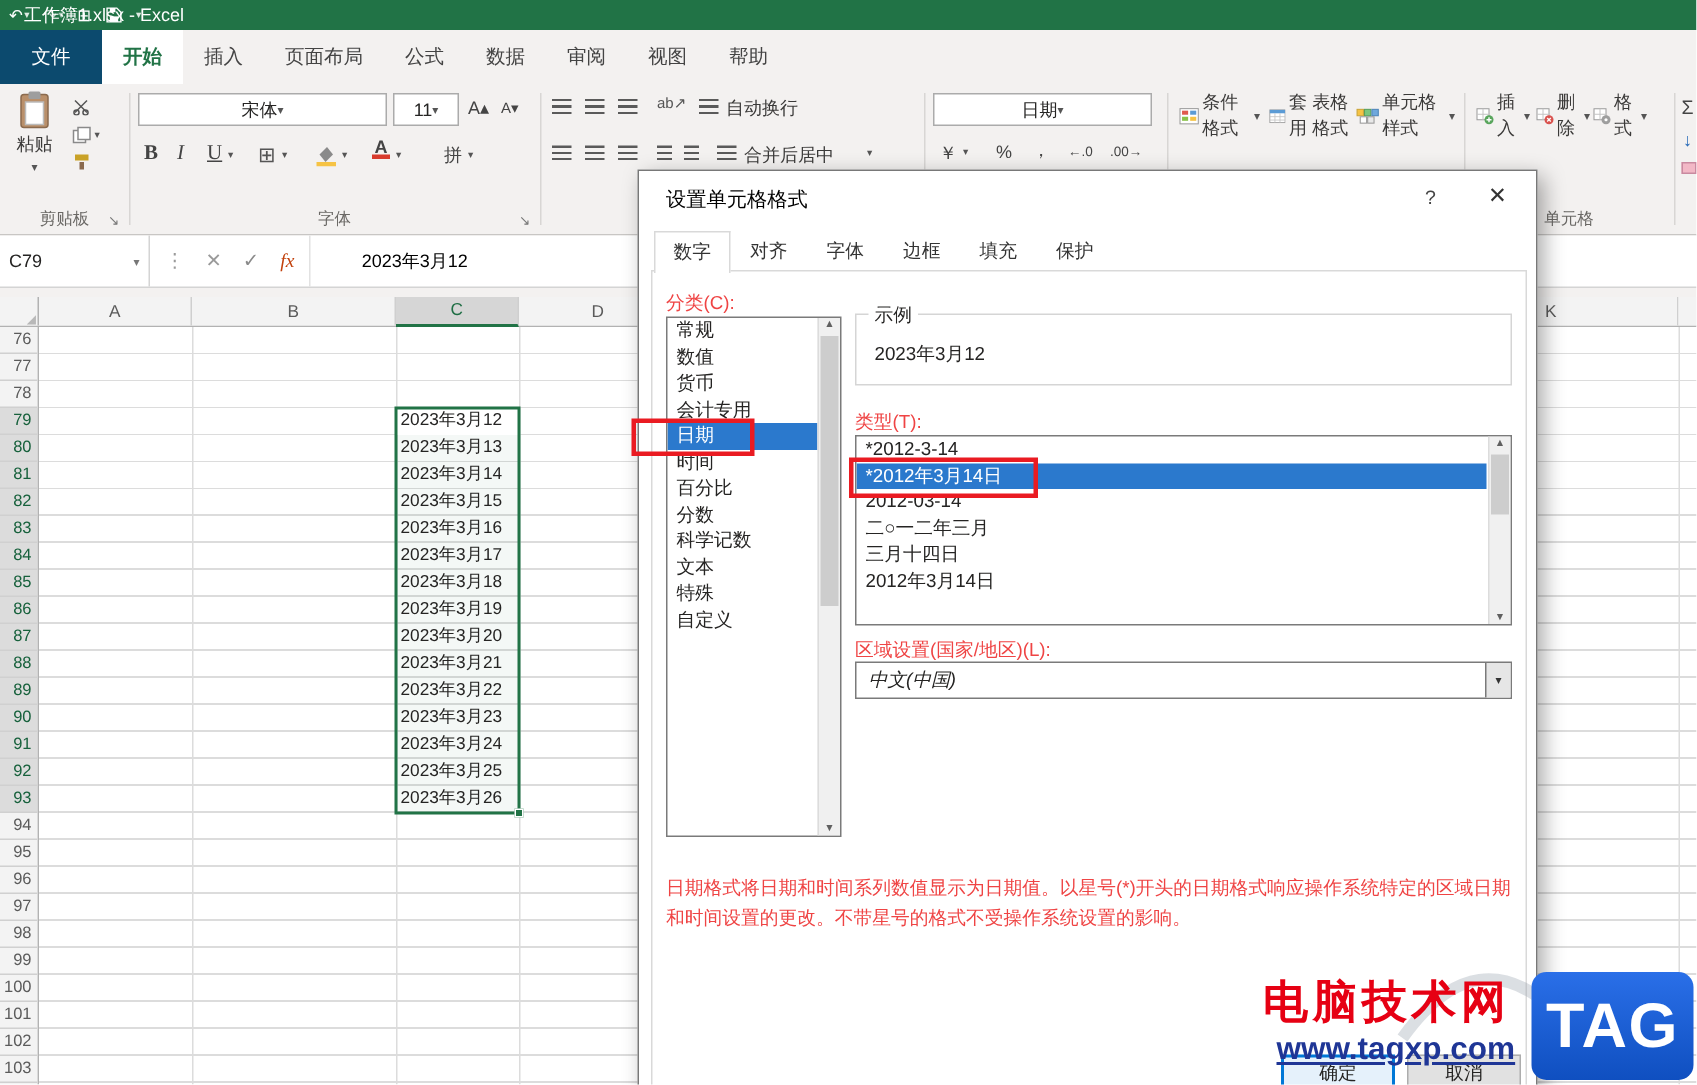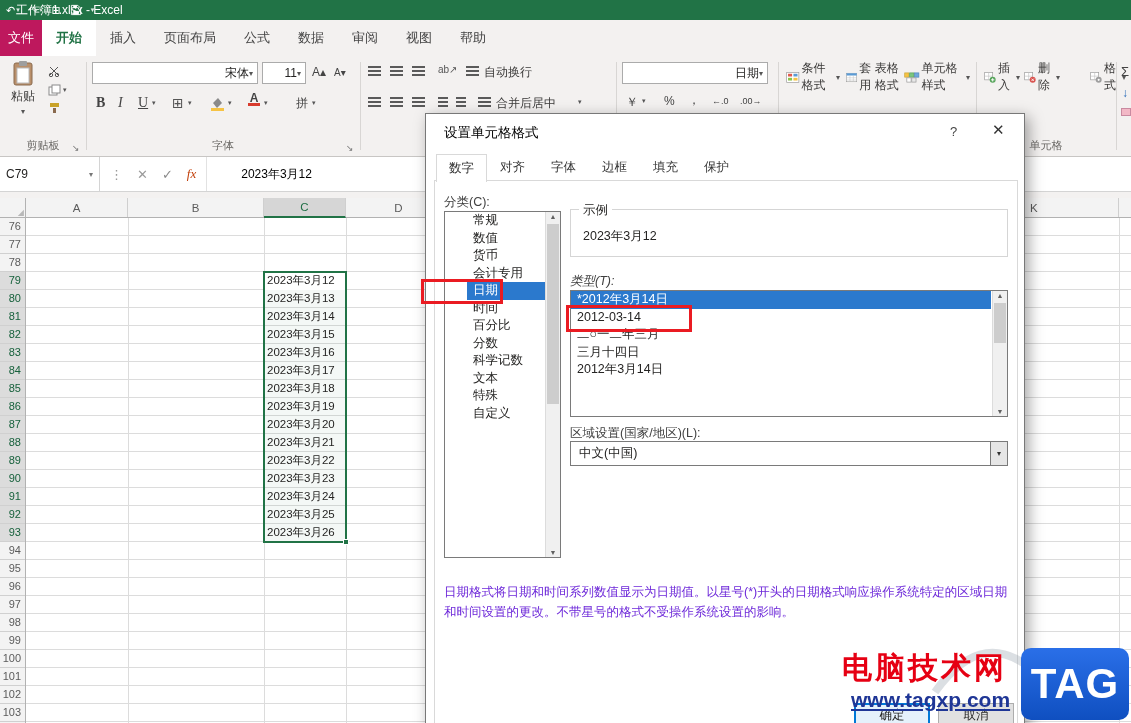--- a/index.html
+++ b/index.html
@@ -9,31 +9,31 @@
 
 
 .titlebar{position:absolute;left:0;top:0;width:1131px;height:20px;background:#217346;color:#fff;display:flex;align-items:center;z-index:5;}
 .qat{display:flex;align-items:center;gap:9px;padding-left:6px;font-size:11px;height:100%;}
 .qat .g{display:flex;align-items:center;gap:1px;}
 .qat .dd{font-size:7px;opacity:.85;}
 .app-title{position:absolute;left:16px;right:0;text-align:left;font-size:12px;pointer-events:none;}
 
 
 .tabrow{position:absolute;left:0;top:20px;width:1131px;height:36px;background:#f3f1f0;display:flex;align-items:stretch;font-size:13px;z-index:5;}
-.file-tab{width:42px;background:#be185d;color:#fff;display:flex;align-items:center;justify-content:center;}
+.file-tab{width:68px;background:#0c4a6e;color:#fff;display:flex;align-items:center;justify-content:center;}
 .rtab{padding:0 14px;display:flex;align-items:center;color:#444;}
 .rtab.active{background:#fff;color:#217346;font-weight:bold;}
 .tellme{margin-left:26px;display:flex;align-items:center;gap:6px;color:#555;font-size:12.5px;}
 
 
 .ribbon{position:absolute;left:0;top:56px;width:1131px;height:101px;background:#f3f1f0;border-bottom:1px solid #c8c6c4;z-index:4;}
 .vsep{position:absolute;top:6px;height:88px;width:1px;background:#d8d6d4;}
 .grp-label{position:absolute;bottom:3px;font-size:11px;color:#6a6865;text-align:center;}
 .launcher{position:absolute;bottom:3px;font-size:9px;color:#777;}
-.combo{position:absolute;background:#fff;border:1px solid #ababab;display:flex;align-items:center;justify-content:flex-end;font-size:12px;padding:0 4px;height:22px;}
+.combo{position:absolute;background:#fff;border:1px solid #ababab;display:flex;align-items:center;justify-content:center;font-size:12px;padding:0 4px;height:22px;}
 .combo .dd{font-size:8px;color:#555;}
 .bars{display:inline-block;width:13px;height:10px;background:repeating-linear-gradient(to bottom,#5a5a5a 0 1.5px,transparent 1.5px 4.2px);}
 .mini{display:flex;align-items:center;gap:2px;font-size:11px;color:#444;}
 .bigbtn{position:absolute;display:flex;flex-direction:row;align-items:center;gap:2px;font-size:12px;color:#3b3a39;top:4px;}
 .bigbtn .dd{font-size:8px;color:#555;}
 .fbtn{position:absolute;top:36px;height:22px;display:flex;align-items:center;color:#444;}
 .paste{position:absolute;left:4px;top:4px;width:38px;display:flex;flex-direction:column;align-items:center;gap:2px;font-size:12px;color:#3b3a39;}
 .redbar{display:block;width:12px;height:3px;background:#d83b2d;margin-top:-1px;}
 
 
@@ -65,34 +65,34 @@
 
 
 .dialog{position:absolute;left:425px;top:113px;width:600px;height:620px;background:#fff;border:1px solid #787878;box-shadow:4px 4px 14px rgba(0,0,0,.35);z-index:10;font-size:12.5px;}
 .dlg-title{position:absolute;left:18px;top:10px;font-size:13.5px;color:#000;}
 .dlg-help{position:absolute;left:524px;top:10px;font-size:13px;color:#444;}
 .dlg-close{position:absolute;left:566px;top:7px;font-size:15px;color:#333;}
 .dlg-tabs{position:absolute;left:10px;top:40px;display:flex;height:27px;}
 .dtab{padding:0 12px;display:flex;align-items:center;color:#333;border:1px solid transparent;}
 .dtab.active{background:#fff;border:1px solid #d9d9d9;border-bottom:none;position:relative;z-index:2;height:28px;}
 .dlg-frame{position:absolute;left:8px;top:66px;width:584px;height:548px;border:1px solid #d9d9d9;}
-.dlg-label{position:absolute;color:#404040;}
+.dlg-label{position:absolute;color:#ef4444;}
 .listbox{position:absolute;background:#fff;border:1px solid #7a7a7a;overflow:hidden;}
 .lst-item{height:17.5px;line-height:17.5px;padding-left:6px;white-space:nowrap;}
 .lst-item.sel{background:#2b79cd;color:#fff;}
 .vscroll{position:absolute;right:0;top:0;bottom:0;width:15px;background:#f0f0f0;border-left:1px solid #dcdcdc;}
 .vscroll .up{position:absolute;top:1px;left:0;right:0;text-align:center;font-size:7px;color:#606060;}
 .vscroll .dn{position:absolute;bottom:1px;left:0;right:0;text-align:center;font-size:7px;color:#606060;}
 .vscroll .thumb{position:absolute;left:1px;right:1px;background:#cdcdcd;}
 .groupbox{position:absolute;border:1px solid #d5d5d5;}
 .groupbox .legend{position:absolute;top:-8px;left:8px;background:#fff;padding:0 4px;}
-.dcombo{position:absolute;background:#fff;border:1px solid #7a7a7a;display:flex;align-items:center;}
+.dcombo{position:absolute;background:#fff;border:1px solid #7a7a7a;display:flex;align-items:center;font-style:italic;}
 .dcombo .txt{flex:1;padding-left:8px;}
 .dcombo .btn{width:17px;align-self:stretch;background:#e6e6e6;border-left:1px solid #7a7a7a;display:flex;align-items:center;justify-content:center;font-size:8px;color:#333;}
-.dlg-desc{position:absolute;left:18px;top:468px;width:566px;line-height:20px;color:#6d28d9;}
+.dlg-desc{position:absolute;left:18px;top:468px;width:566px;line-height:20px;color:#ef4444;}
 .dbtn{position:absolute;top:589px;width:76px;height:25px;background:#e1e1e1;border:1px solid #adadad;display:flex;align-items:center;justify-content:center;}
 .dbtn.default{background:#e5f1fb;border:2px solid #0078d7;}
 
 
 .redbox{position:absolute;border:3px solid #ea1b22;z-index:20;pointer-events:none;}
 .wm-swoosh{position:absolute;z-index:29;opacity:.35;}
 .wm-name{position:absolute;left:842px;top:648px;font-size:30px;font-weight:bold;color:#e60013;letter-spacing:3px;z-index:30;}
 .wm-url{position:absolute;left:851px;top:688px;font-size:21px;font-weight:bold;color:#1f3696;text-decoration:underline;z-index:30;}
 .wm-logo{position:absolute;left:1021px;top:648px;width:108px;height:72px;border-radius:10px;background:linear-gradient(180deg,#2a6fe8,#0f4fc0);color:#fff;display:flex;align-items:center;justify-content:center;font-size:42px;font-weight:bold;z-index:30;letter-spacing:1px;}
 .ic{display:inline-block;vertical-align:middle;}
@@ -283,21 +283,21 @@
   <div class="bigbtn" style="left:1024px;width:36px;">
     <svg class="ic" width="18" height="17" viewBox="0 0 18 17">
         <rect x="1" y="1" width="12" height="11" fill="#fff" stroke="#9a9a9a"></rect>
         <path d="M1 6.5h12M7 1v11" stroke="#c4c4c4"></path>
         <circle cx="13" cy="12" r="4.5" fill="#d9534f"></circle>
         <path d="M11.2 10.2l3.6 3.6M14.8 10.2l-3.6 3.6" stroke="#fff" stroke-width="1.3"></path>
       </svg>
     <span>删除</span>
     <span class="dd">▾</span>
   </div>
-  <div class="bigbtn" style="left:1062px;width:36px;margin-left:28px;">
+  <div class="bigbtn" style="left:1062px;width:36px;">
     <svg class="ic" width="18" height="17" viewBox="0 0 18 17">
         <rect x="1" y="1" width="12" height="11" fill="#fff" stroke="#9a9a9a"></rect>
         <path d="M1 6.5h12M7 1v11" stroke="#c4c4c4"></path>
         <circle cx="13" cy="12" r="4.5" fill="#9e9e9e"></circle>
         <circle cx="13" cy="12" r="1.6" fill="#fff"></circle>
       </svg>
     <span>格式</span>
     <span class="dd">▾</span>
   </div>
   <div class="grp-label" style="left:976px;width:140px;">单元格</div>
@@ -401,21 +401,21 @@
     <div class="dtab">对齐</div>
     <div class="dtab">字体</div>
     <div class="dtab">边框</div>
     <div class="dtab">填充</div>
     <div class="dtab">保护</div>
   </div>
   <div class="dlg-frame"></div>
 
   <div class="dlg-label" style="left:18px;top:80px;">分类(C):</div>
   <div class="listbox" style="left:18px;top:97px;width:117px;height:347px;">
-    <div style="margin-right:15px;margin-left:22px;">
+    <div style="margin-right:15px;">
       <div class="lst-item">常规</div>
       <div class="lst-item">数值</div>
       <div class="lst-item">货币</div>
       <div class="lst-item">会计专用</div>
       <div class="lst-item sel">日期</div>
       <div class="lst-item">时间</div>
       <div class="lst-item">百分比</div>
       <div class="lst-item">分数</div>
       <div class="lst-item">科学记数</div>
       <div class="lst-item">文本</div>
@@ -427,23 +427,24 @@
       <span class="dn">▼</span>
       <span class="thumb" style="top:12px;height:180px;"></span>
     </div>
   </div>
 
   <div class="groupbox" style="left:144px;top:95px;width:438px;height:48px;">
     <span class="legend">示例</span>
     <div style="position:absolute;left:12px;top:18px;">2023年3月12</div>
   </div>
 
-  <div class="dlg-label" style="left:144px;top:159px;font-style:italic;">类型(T):</div>
+  <div class="dlg-label" style="left:144px;top:159px;">类型(T):</div>
   <div class="listbox" style="left:144px;top:176px;width:438px;height:127px;">
     <div style="margin-right:16px;">
+      <div class="lst-item">*2012-3-14</div>
       <div class="lst-item sel">*2012年3月14日</div>
       <div class="lst-item">2012-03-14</div>
       <div class="lst-item">二○一二年三月</div>
       <div class="lst-item">三月十四日</div>
       <div class="lst-item">2012年3月14日</div>
     </div>
     <div class="vscroll">
       <span class="up">▲</span>
       <span class="dn">▼</span>
       <span class="thumb" style="top:12px;height:40px;"></span>

